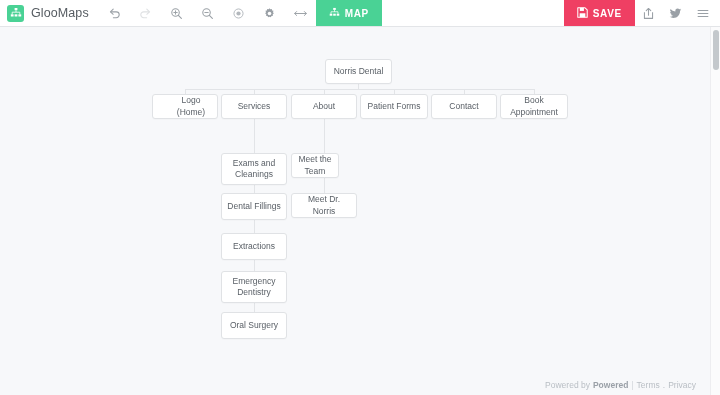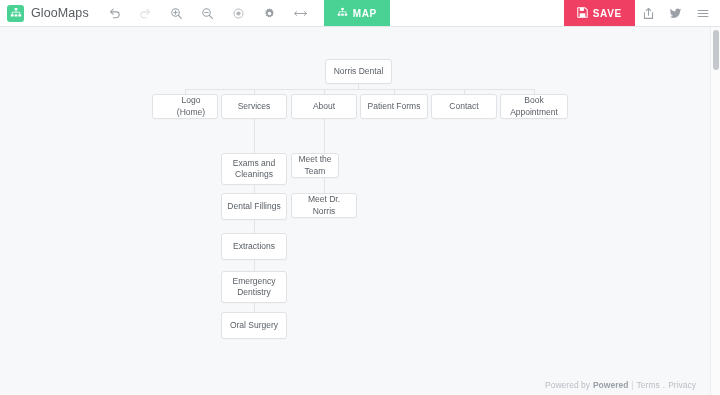--- a/index.html
+++ b/index.html
@@ -35,21 +35,21 @@
     width: 31px; height: 27px;
     display: flex; align-items: center; justify-content: center;
     cursor: pointer;
   }
   .tool-btn svg { display: block; }
   .tool-btn.disabled { opacity: .32; }
 
   .map-tab {
     background: #4ad295; color: #ffffff;
     display: flex; align-items: center; gap: 5px;
-    padding: 0 13px; margin-left: 8px;
+    padding: 0 13px; margin-left: 0;
     cursor: pointer;
   }
   .map-tab-label {
     font-size: 10px; font-weight: bold; letter-spacing: .6px;
   }
 
   .toolbar-spacer { flex: 1 1 auto; }
 
   .save-btn {
     background: #ef3f63; color: #fff;

